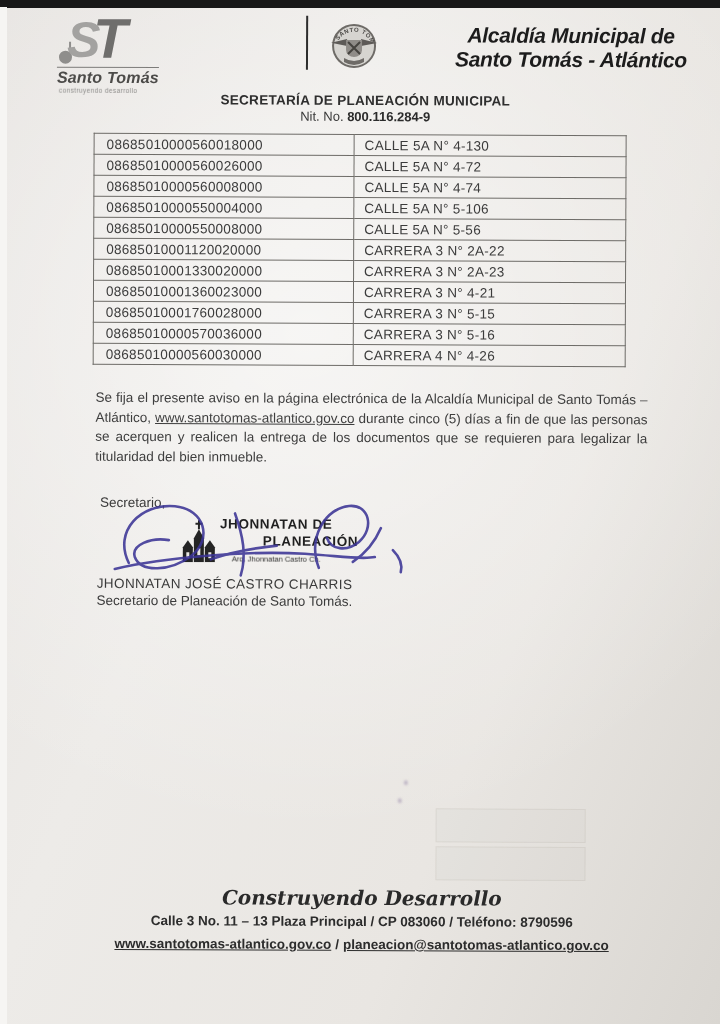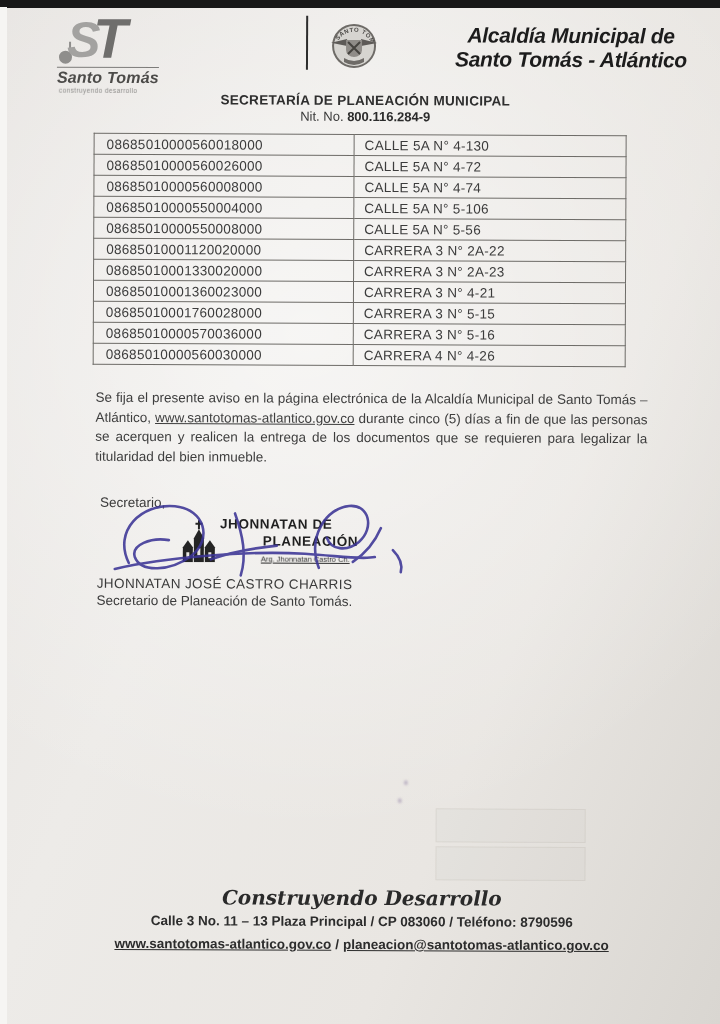--- a/index.html
+++ b/index.html
@@ -49,21 +49,21 @@
     text-align:justify; color:#3e3e3e; }
   .notice .url { text-decoration:underline; }
 
   .closing { position:absolute; left:93px; top:488px; font-size:13.5px; color:#3a3a3a; }
 
   
   .stamp { position:absolute; left:163px; top:503px; width:240px; height:60px; }
   .stamp-icon { position:absolute; left:8px; top:6px; width:42px; height:46px; }
   .stamp-l1 { position:absolute; left:50px; top:6px; font-size:13.5px; font-weight:bold; color:#1f1f1f; letter-spacing:0.6px; }
   .stamp-l2 { position:absolute; left:58px; top:23px; font-size:13.5px; font-weight:bold; color:#1f1f1f; letter-spacing:0.6px;margin-left:35px; }
-  .stamp-l3 { position:absolute; left:62px; top:44px; font-size:7.5px; color:#2a2a2a; text-decoration:underline; filter:blur(0.3px);margin-left:29px; }
+  .stamp-l3 { position:absolute; left:62px; top:44px; font-size:7.5px; color:#2a2a2a; filter:blur(0.3px); }
 
   .sig-svg { position:absolute; left:100px; top:486px; width:310px; height:104px; }
 
   .signer-name { position:absolute; left:90px; top:569px; font-size:13.5px; color:#3b3b3b; letter-spacing:0.4px; }
   .signer-title { position:absolute; left:90px; top:586px; font-size:13.5px; color:#3b3b3b; }
 
   
   .ghost-box { position:absolute; border:1px solid rgba(135,125,112,0.10); background:rgba(140,130,115,0.04); }
   .speck { position:absolute; width:4px; height:5px; background:rgba(110,90,140,0.35); border-radius:50%; filter:blur(1px); }
 

